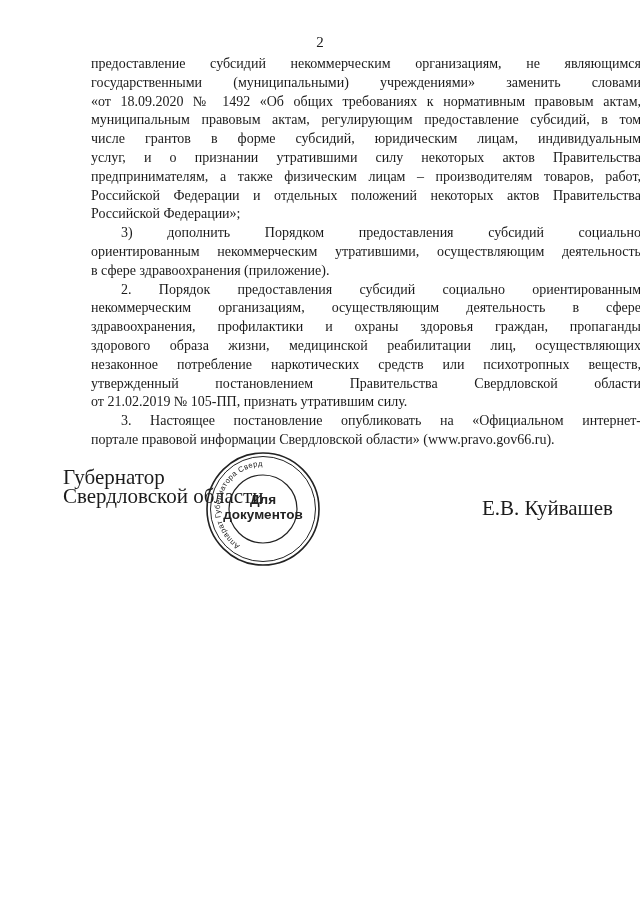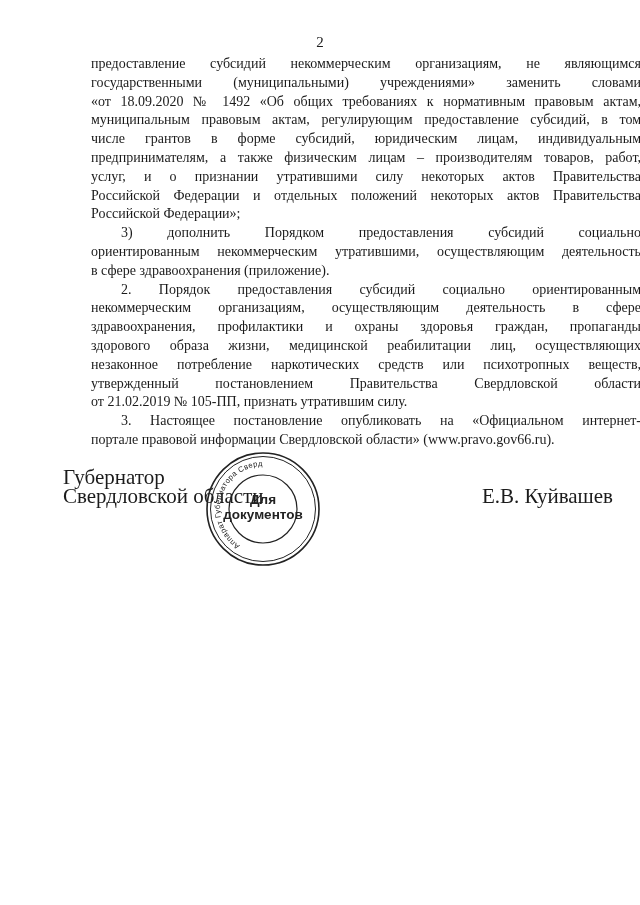--- a/index.html
+++ b/index.html
@@ -46,21 +46,21 @@
     position: absolute;
     top: 468px;
     left: 63px;
     width: 550px;
     font-size: 21px;
     line-height: 19px;
   }
   .signature-left { float: left; }
   .signature-name {
     position: absolute;
-    top: 19px;
+    top: 31px;
     right: 0;
     text-align: left;
     margin-left: 36px;
   }
   .stamp {
     position: absolute;
     left: 204px;
     top: 450px;
     width: 118px;
     height: 118px;
@@ -73,22 +73,22 @@
 <div class="page">
 
   <div class="page-number">2</div>
 
   <div class="doc-body" id="doc-body">
       <div class="line">предоставление субсидий некоммерческим организациям, не являющимся</div>
       <div class="line">государственными (муниципальными) учреждениями» заменить словами</div>
       <div class="line">«от 18.09.2020 № 1492 «Об общих требованиях к нормативным правовым актам,</div>
       <div class="line">муниципальным правовым актам, регулирующим предоставление субсидий, в том</div>
       <div class="line">числе грантов в форме субсидий, юридическим лицам, индивидуальным</div>
+      <div class="line">услуг, и о признании утратившими силу некоторых актов Правительства</div>
       <div class="line">предпринимателям, а также физическим лицам – производителям товаров, работ,</div>
-      <div class="line">услуг, и о признании утратившими силу некоторых актов Правительства</div>
       <div class="line">Российской Федерации и отдельных положений некоторых актов Правительства</div>
       <div class="line last">Российской Федерации»;</div>
       <div class="line indent">3) дополнить Порядком предоставления субсидий социально</div>
       <div class="line">ориентированным некоммерческим утратившими, осуществляющим деятельность</div>
       <div class="line last">в сфере здравоохранения (приложение).</div>
       <div class="line indent">2. Порядок предоставления субсидий социально ориентированным</div>
       <div class="line">некоммерческим организациям, осуществляющим деятельность в сфере</div>
       <div class="line">здравоохранения, профилактики и охраны здоровья граждан, пропаганды</div>
       <div class="line">здорового образа жизни, медицинской реабилитации лиц, осуществляющих</div>
       <div class="line">незаконное потребление наркотических средств или психотропных веществ,</div>

